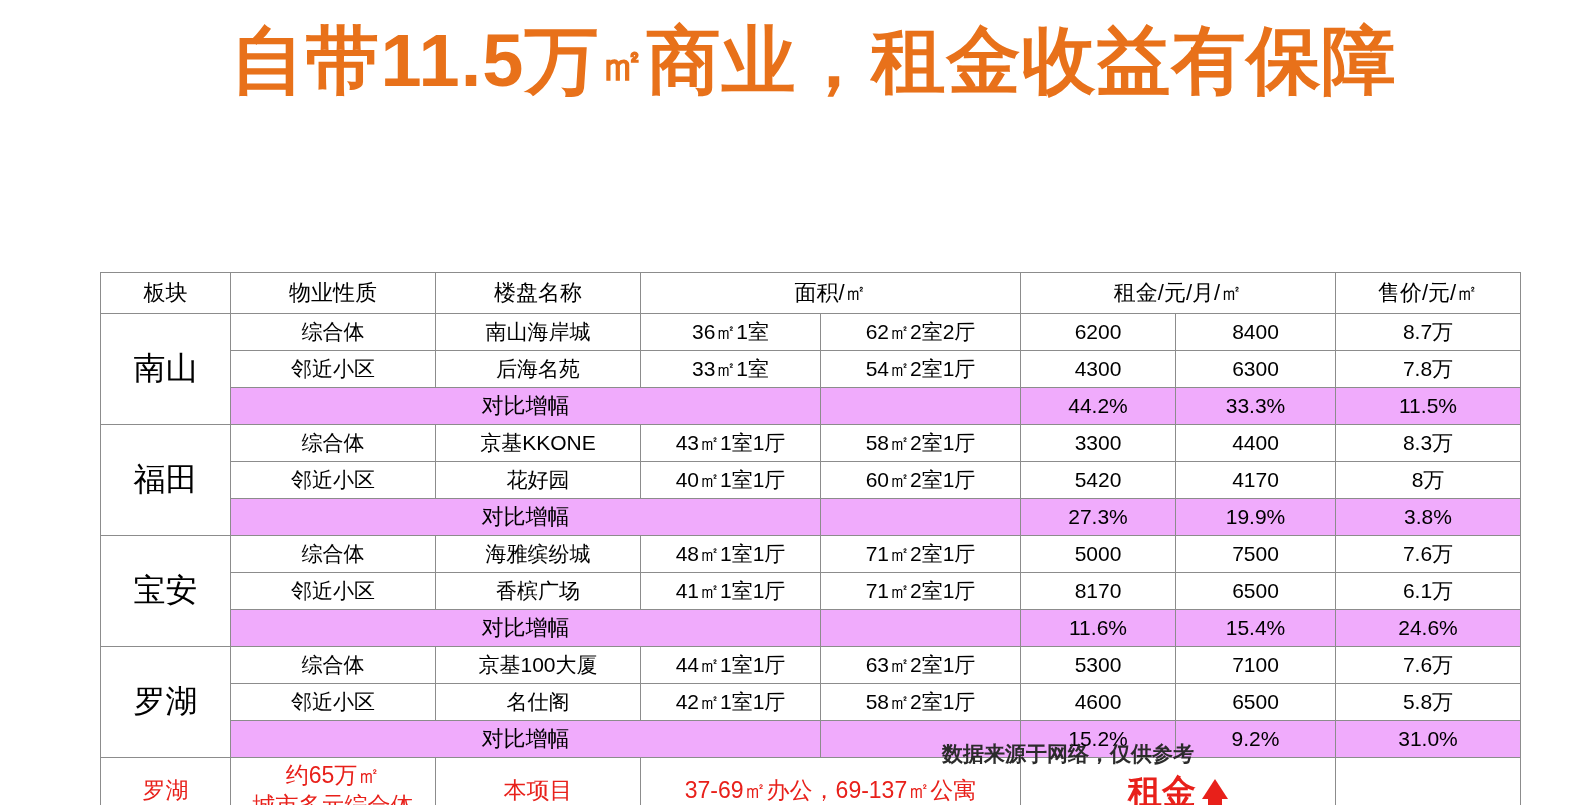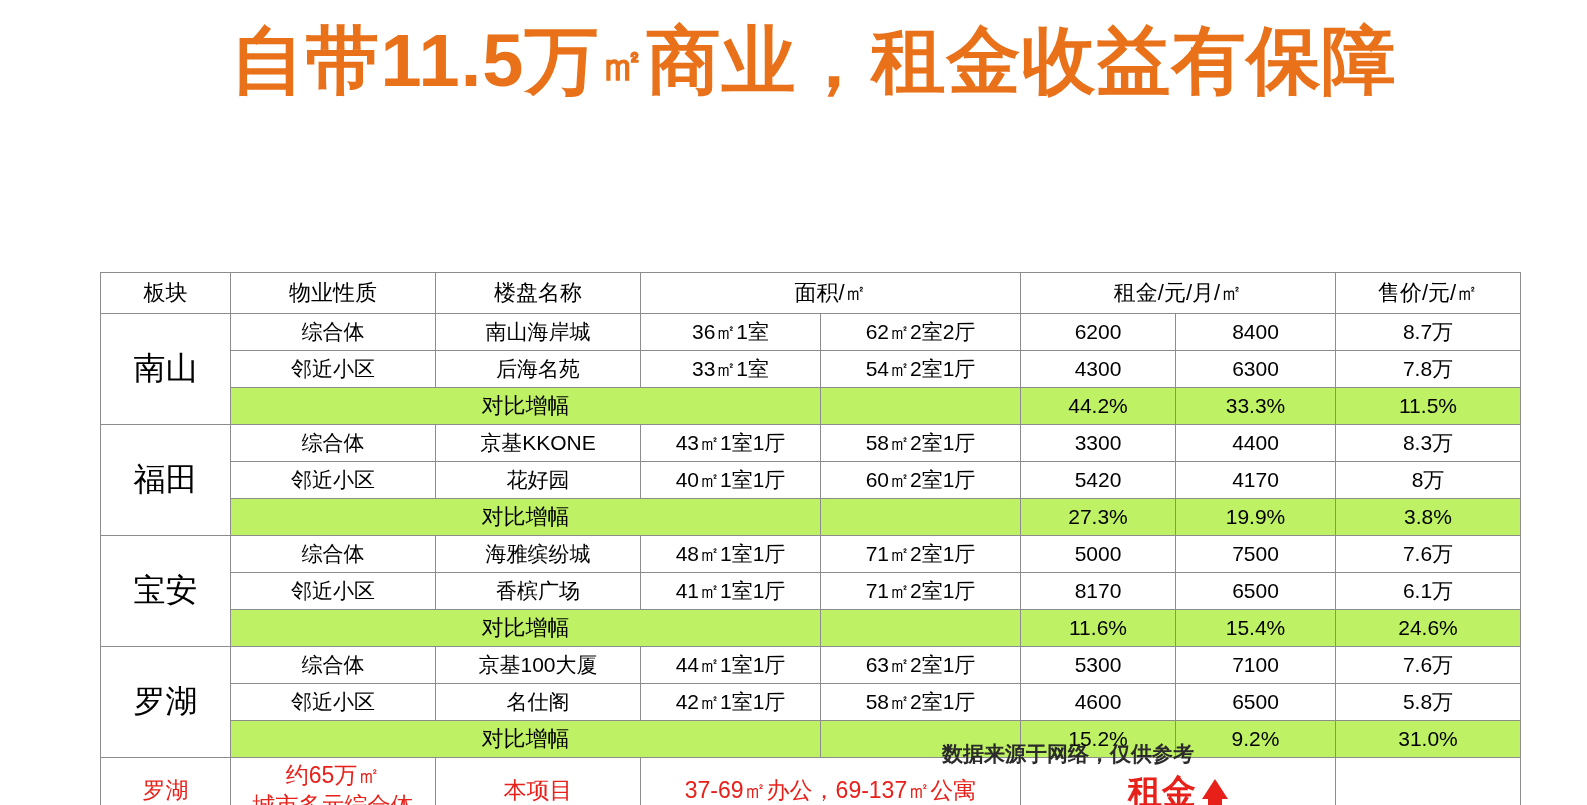--- a/index.html
+++ b/index.html
@@ -79,21 +79,21 @@
     height: 34px;
     font-size: 22px;
   }
   .grp {
     font-size: 32px;
   }
   .sub-row td {
     height: 31px;
   }
   .delta-row td {
-    background: #bef264;
+    background: #f0abfc;
     font-weight: bold;
   }
   .delta-label {
     font-weight: normal !important;
     font-size: 22px;
   }
   .redrow td {
     color: #e8201a;
     height: 72px;
     font-size: 23px;

